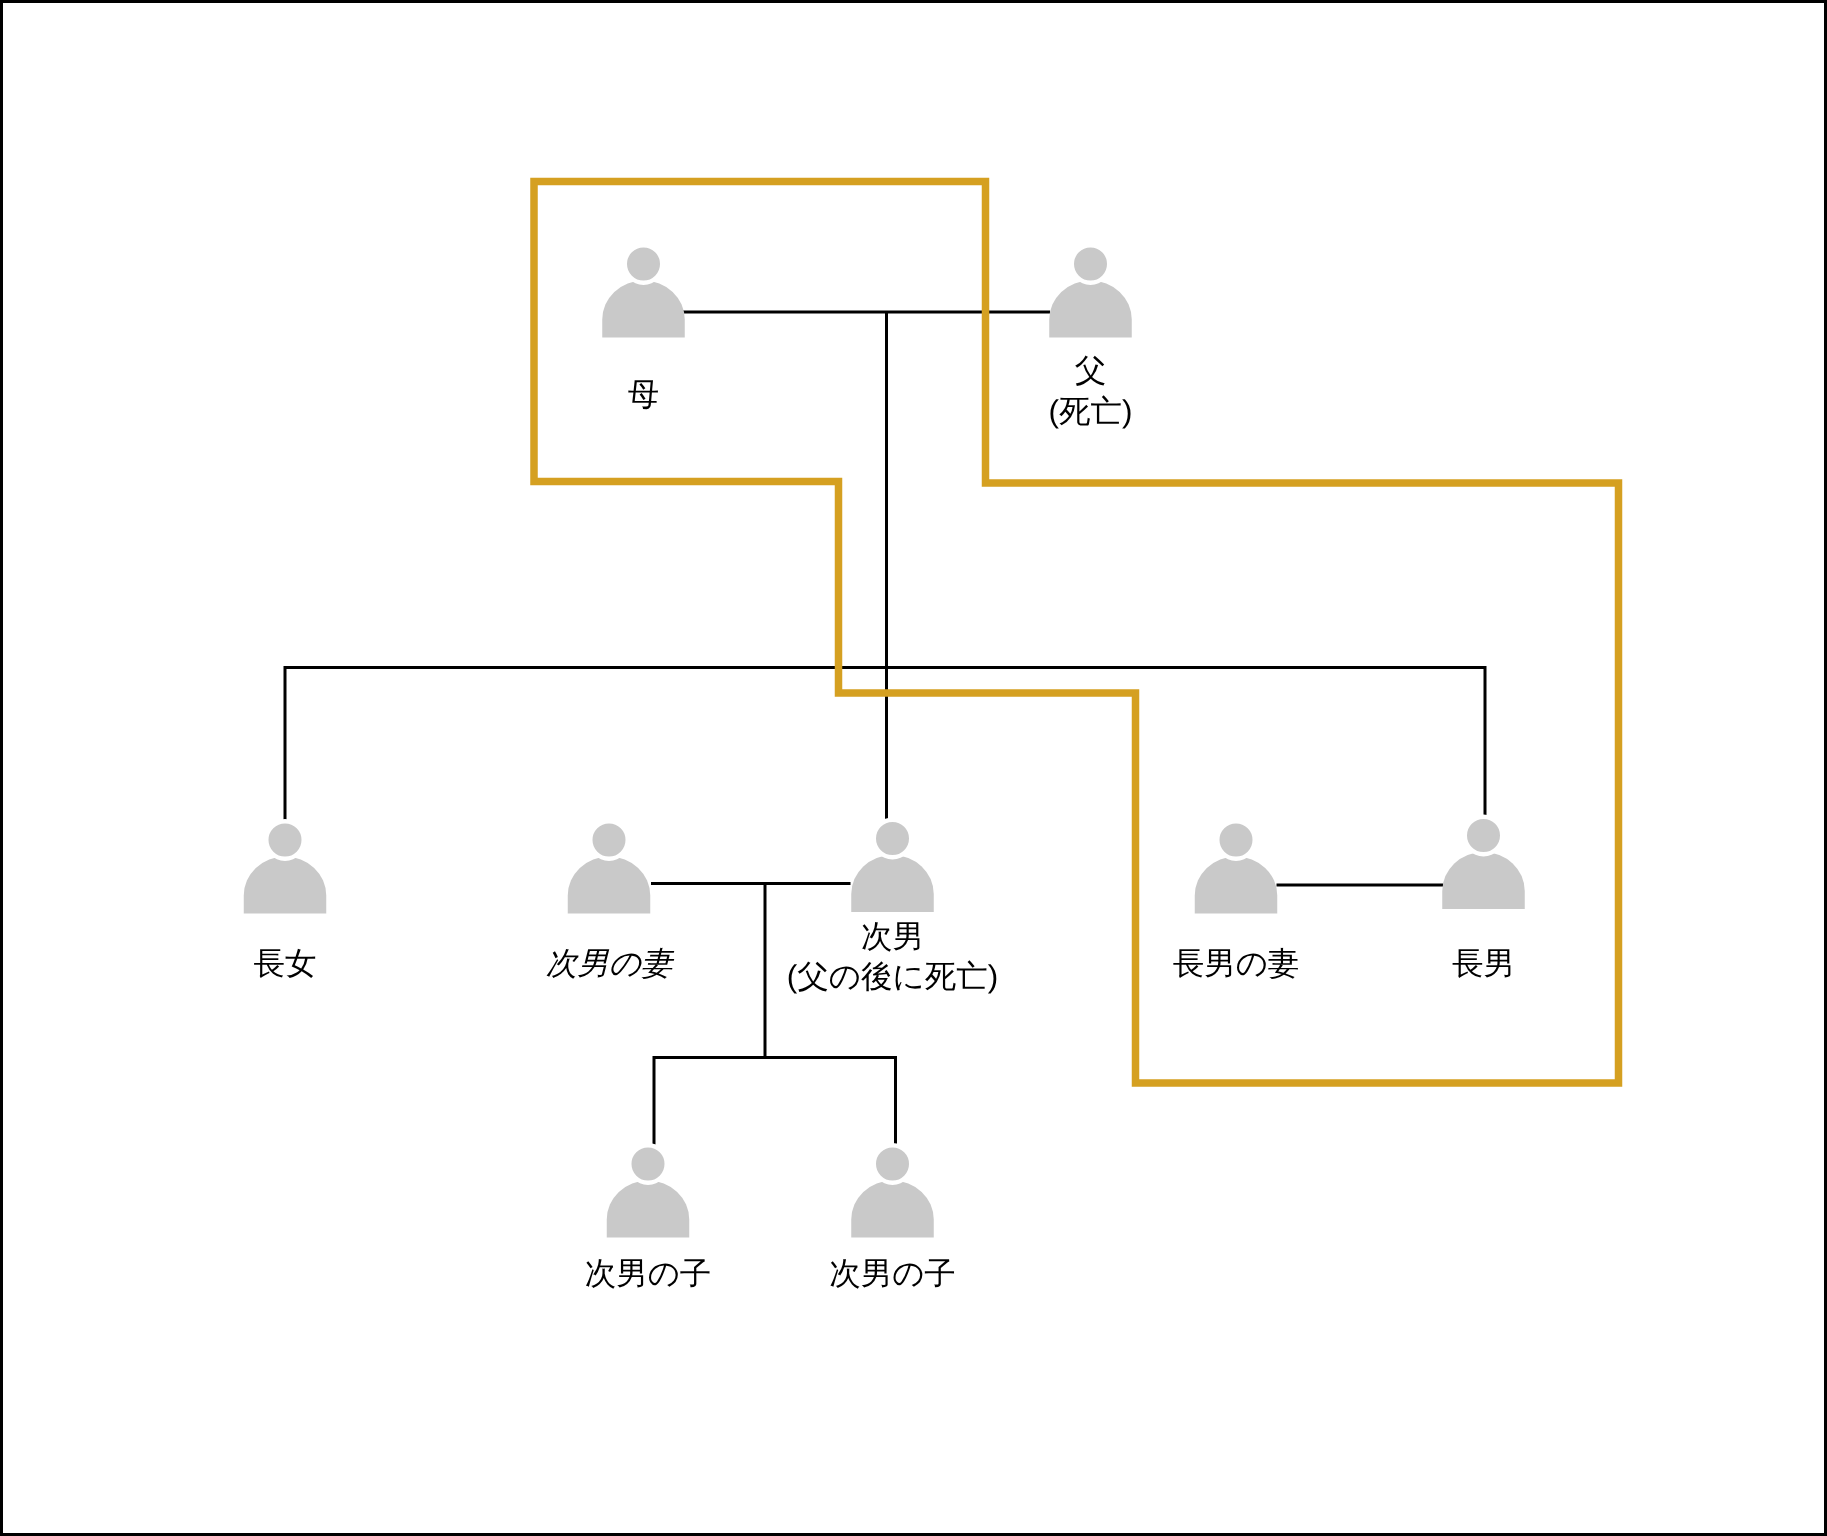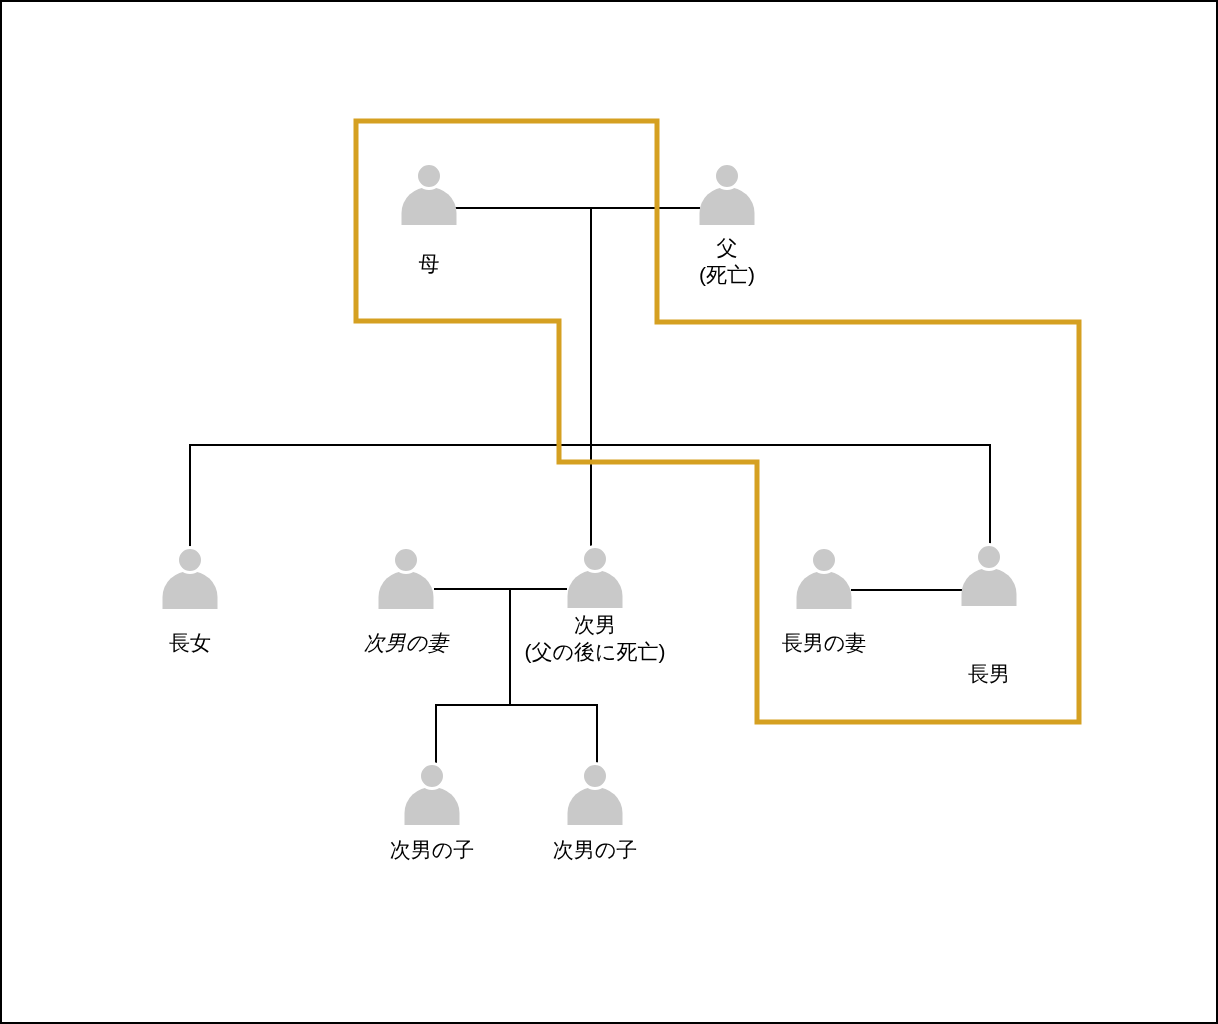--- a/index.html
+++ b/index.html
@@ -104,21 +104,21 @@
 
   <div class="label" style="left:593px;top:609px;">
     <div>次男</div>
     <div>(父の後に死亡)</div>
   </div>
 
   <div class="label" style="left:822px;top:627px;">
     <span>長男の妻</span>
   </div>
 
-  <div class="label" style="left:987px;top:658px;text-align:center;">
+  <div class="label" style="left:987px;top:627px;text-align:center;">
     <span>長男</span>
   </div>
 
   <div class="label" style="left:430px;top:834px;">
     <span>次男の子</span>
   </div>
 
   <div class="label" style="left:593px;top:834px;">
     <span>次男の子</span>
   </div>

